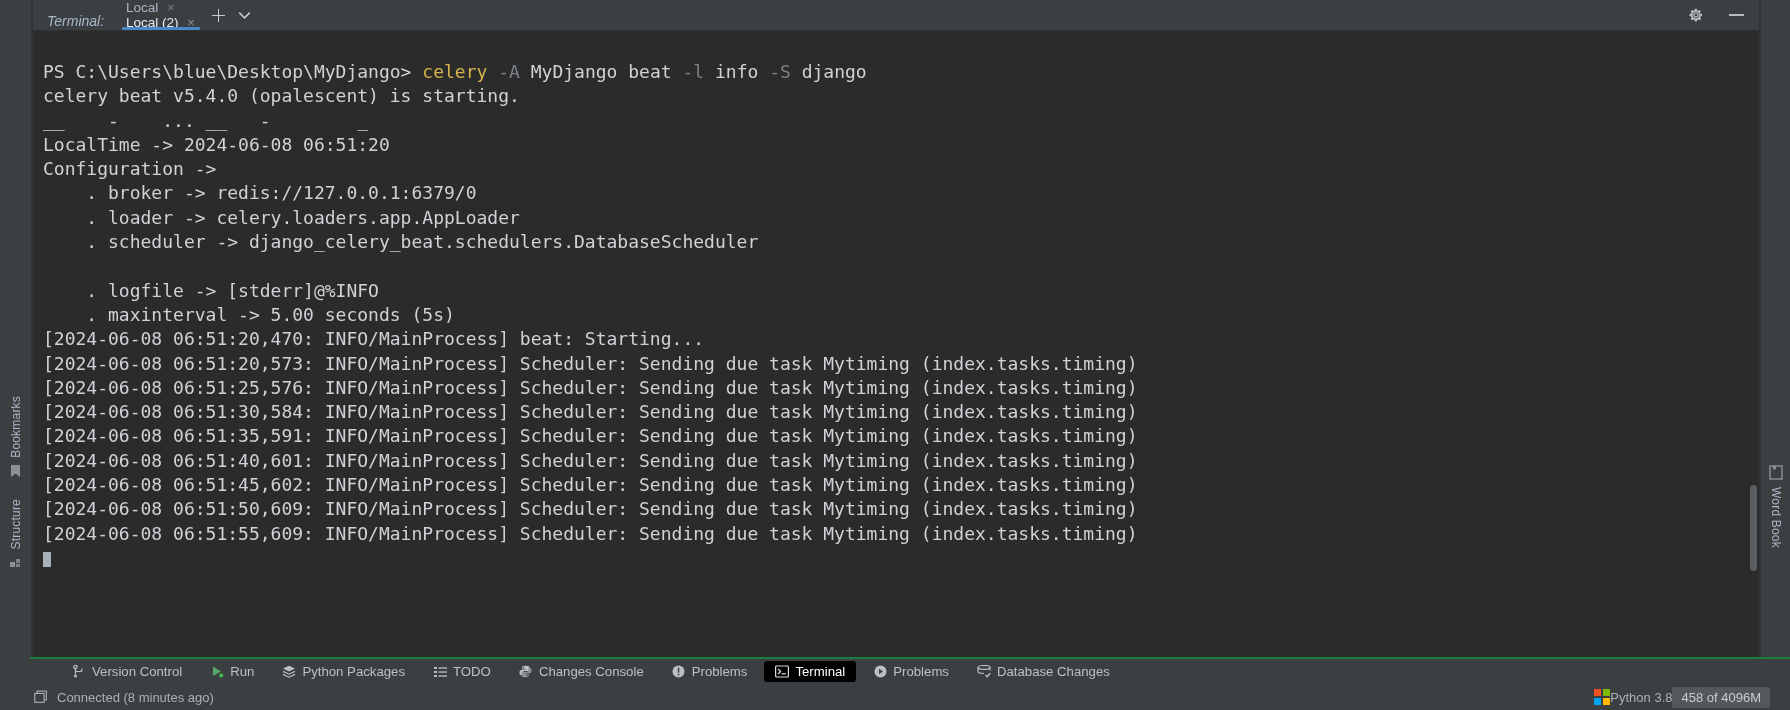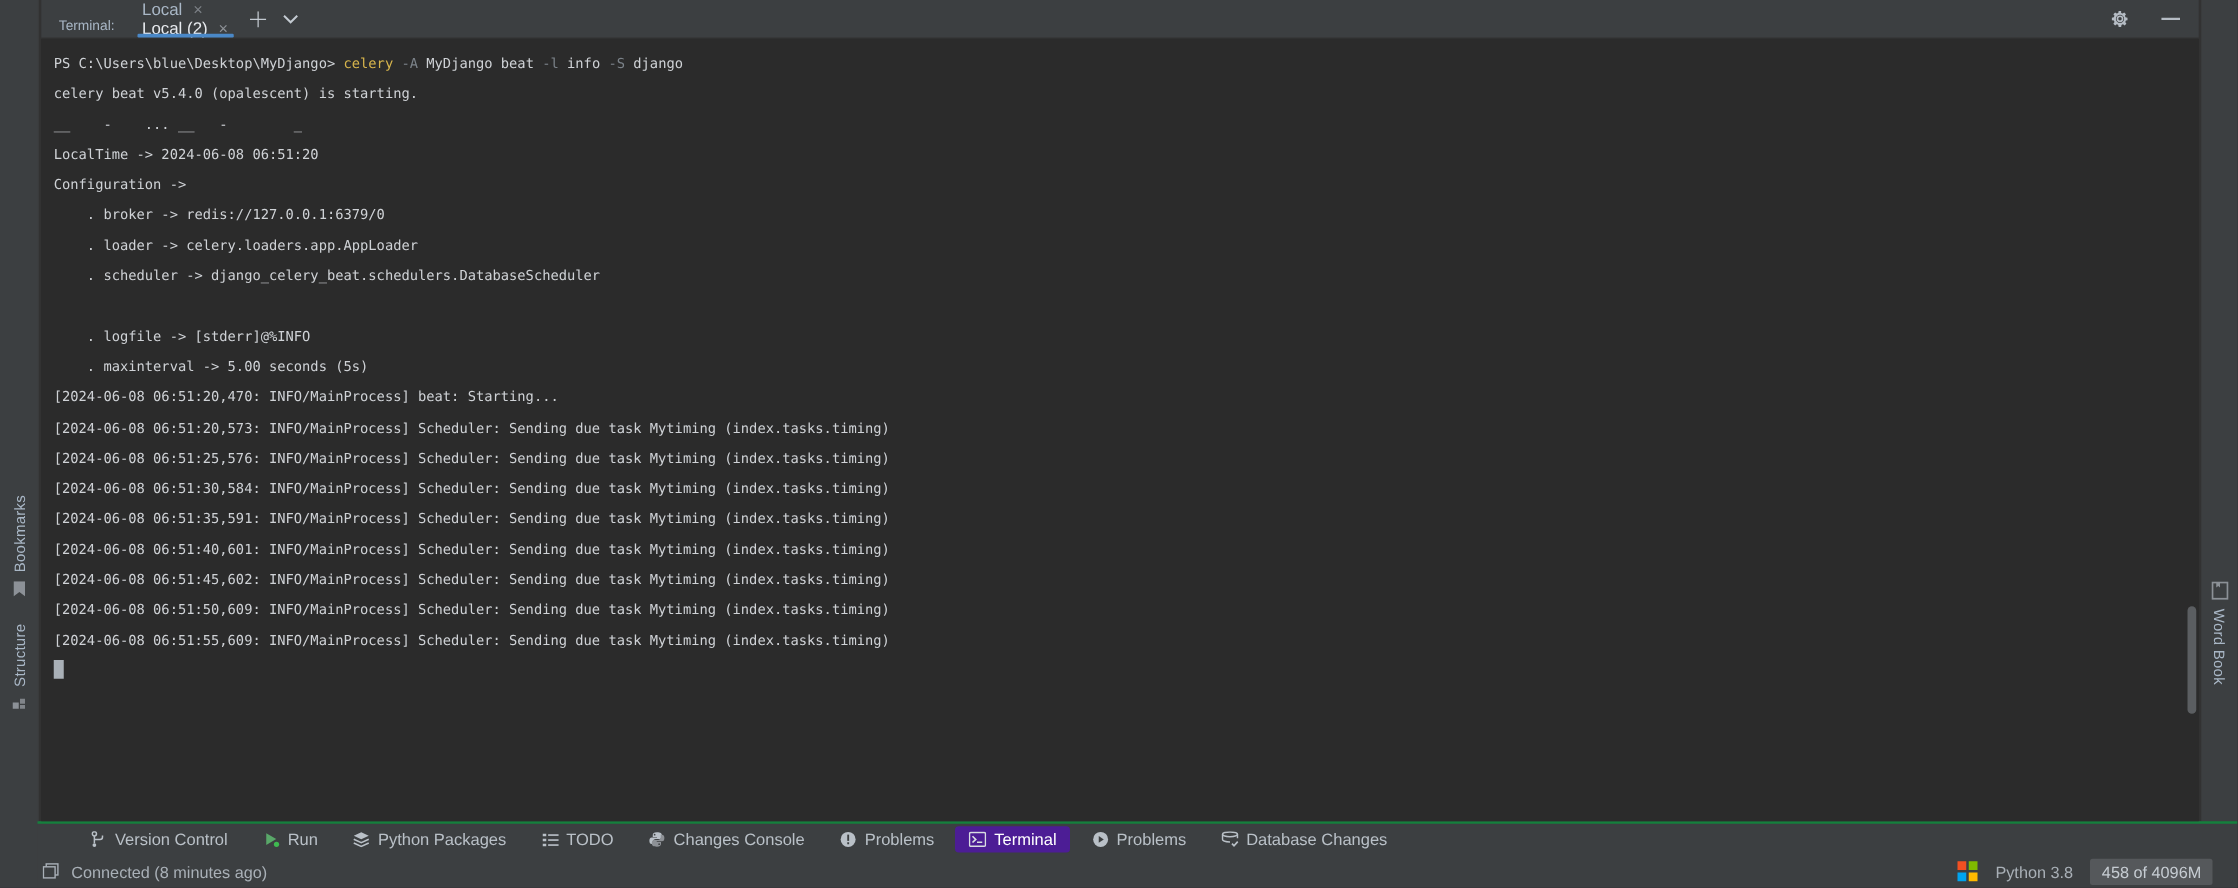--- a/index.html
+++ b/index.html
@@ -89,25 +89,26 @@
   .term-header {
     height: 31px;
     background: #3c3f41;
     display: flex;
     align-items: stretch;
     flex: 0 0 31px;
     border-bottom: 1px solid #323232;
   }
   .term-header-label {
     color: #a9b7c6;
-    font-size: 11px;
+    font-size: 14px;
     display: flex;
     align-items: center;
     padding: 12px 12px 0 14px;
     white-space: nowrap;
+    font-style: italic;
   }
   .term-tabs { display: flex; align-items: stretch; flex-direction: column; }
   .term-tab {
     display: flex;
     align-items: center;
     gap: 7px;
     padding: 0 9px 0 10px;
     position: relative;
     color: #a9b7c6;
     font-size: 13.5px;
@@ -144,25 +145,26 @@
   
   .term-body {
     flex: 1 1 auto;
     position: relative;
     background: #2b2b2b;
     overflow: hidden;
     padding: 8px 0 0 0;
   }
   .term-lines {
     font-family: "DejaVu Sans Mono", "Liberation Mono", monospace;
-    font-size: 11px;
+    font-size: 18px;
     line-height: 24.3px;
     color: #cfd2d6;
     white-space: pre;
     padding-left: 10px;
+    margin-top: 21px;
   }
   .term-lines .cmd-name { color: #d6b44c; }
   .term-lines .flag { color: #7b8289; }
   .cursor-block {
     display: inline-block;
     width: 8px; height: 15px;
     background: #a9b0b7;
     vertical-align: -3px;
   }
 
@@ -191,39 +193,39 @@
     gap: 6px;
     padding: 0 11px;
     color: #b9c0c7;
     font-size: 13.2px;
     white-space: nowrap;
     cursor: default;
     border-radius: 3px;
     margin: 2px 3px;
   }
   .tw-btn.active {
-    background: #4c1d95;
+    background: #000000;
     color: #ffffff;
   }
   .tw-ico { display: inline-flex; align-items: center; justify-content: center; width: 14px; height: 14px; }
 
   
   .statusbar {
     height: 26px;
     flex: 0 0 26px;
     background: #3c3f41;
     display: flex;
     align-items: center;
     padding: 0 6px 0 34px;
     color: #a9b0b7;
     font-size: 13px;
   }
   .status-left { display: flex; align-items: center; gap: 9px; }
   .status-spacer { flex: 1 1 auto; }
-  .status-right { display: flex; align-items: center; gap: 14px; padding-right: 14px; }
+  .status-right { display: flex; align-items: center; padding-right: 14px; }
   .mem-box {
     background: #55585b;
     padding: 3px 9px;
     border-radius: 2px;
     color: #c6ccd2;
   }
   .win-logo {
     display: inline-grid;
     grid-template-columns: 7px 7px;
     grid-template-rows: 7px 7px;

